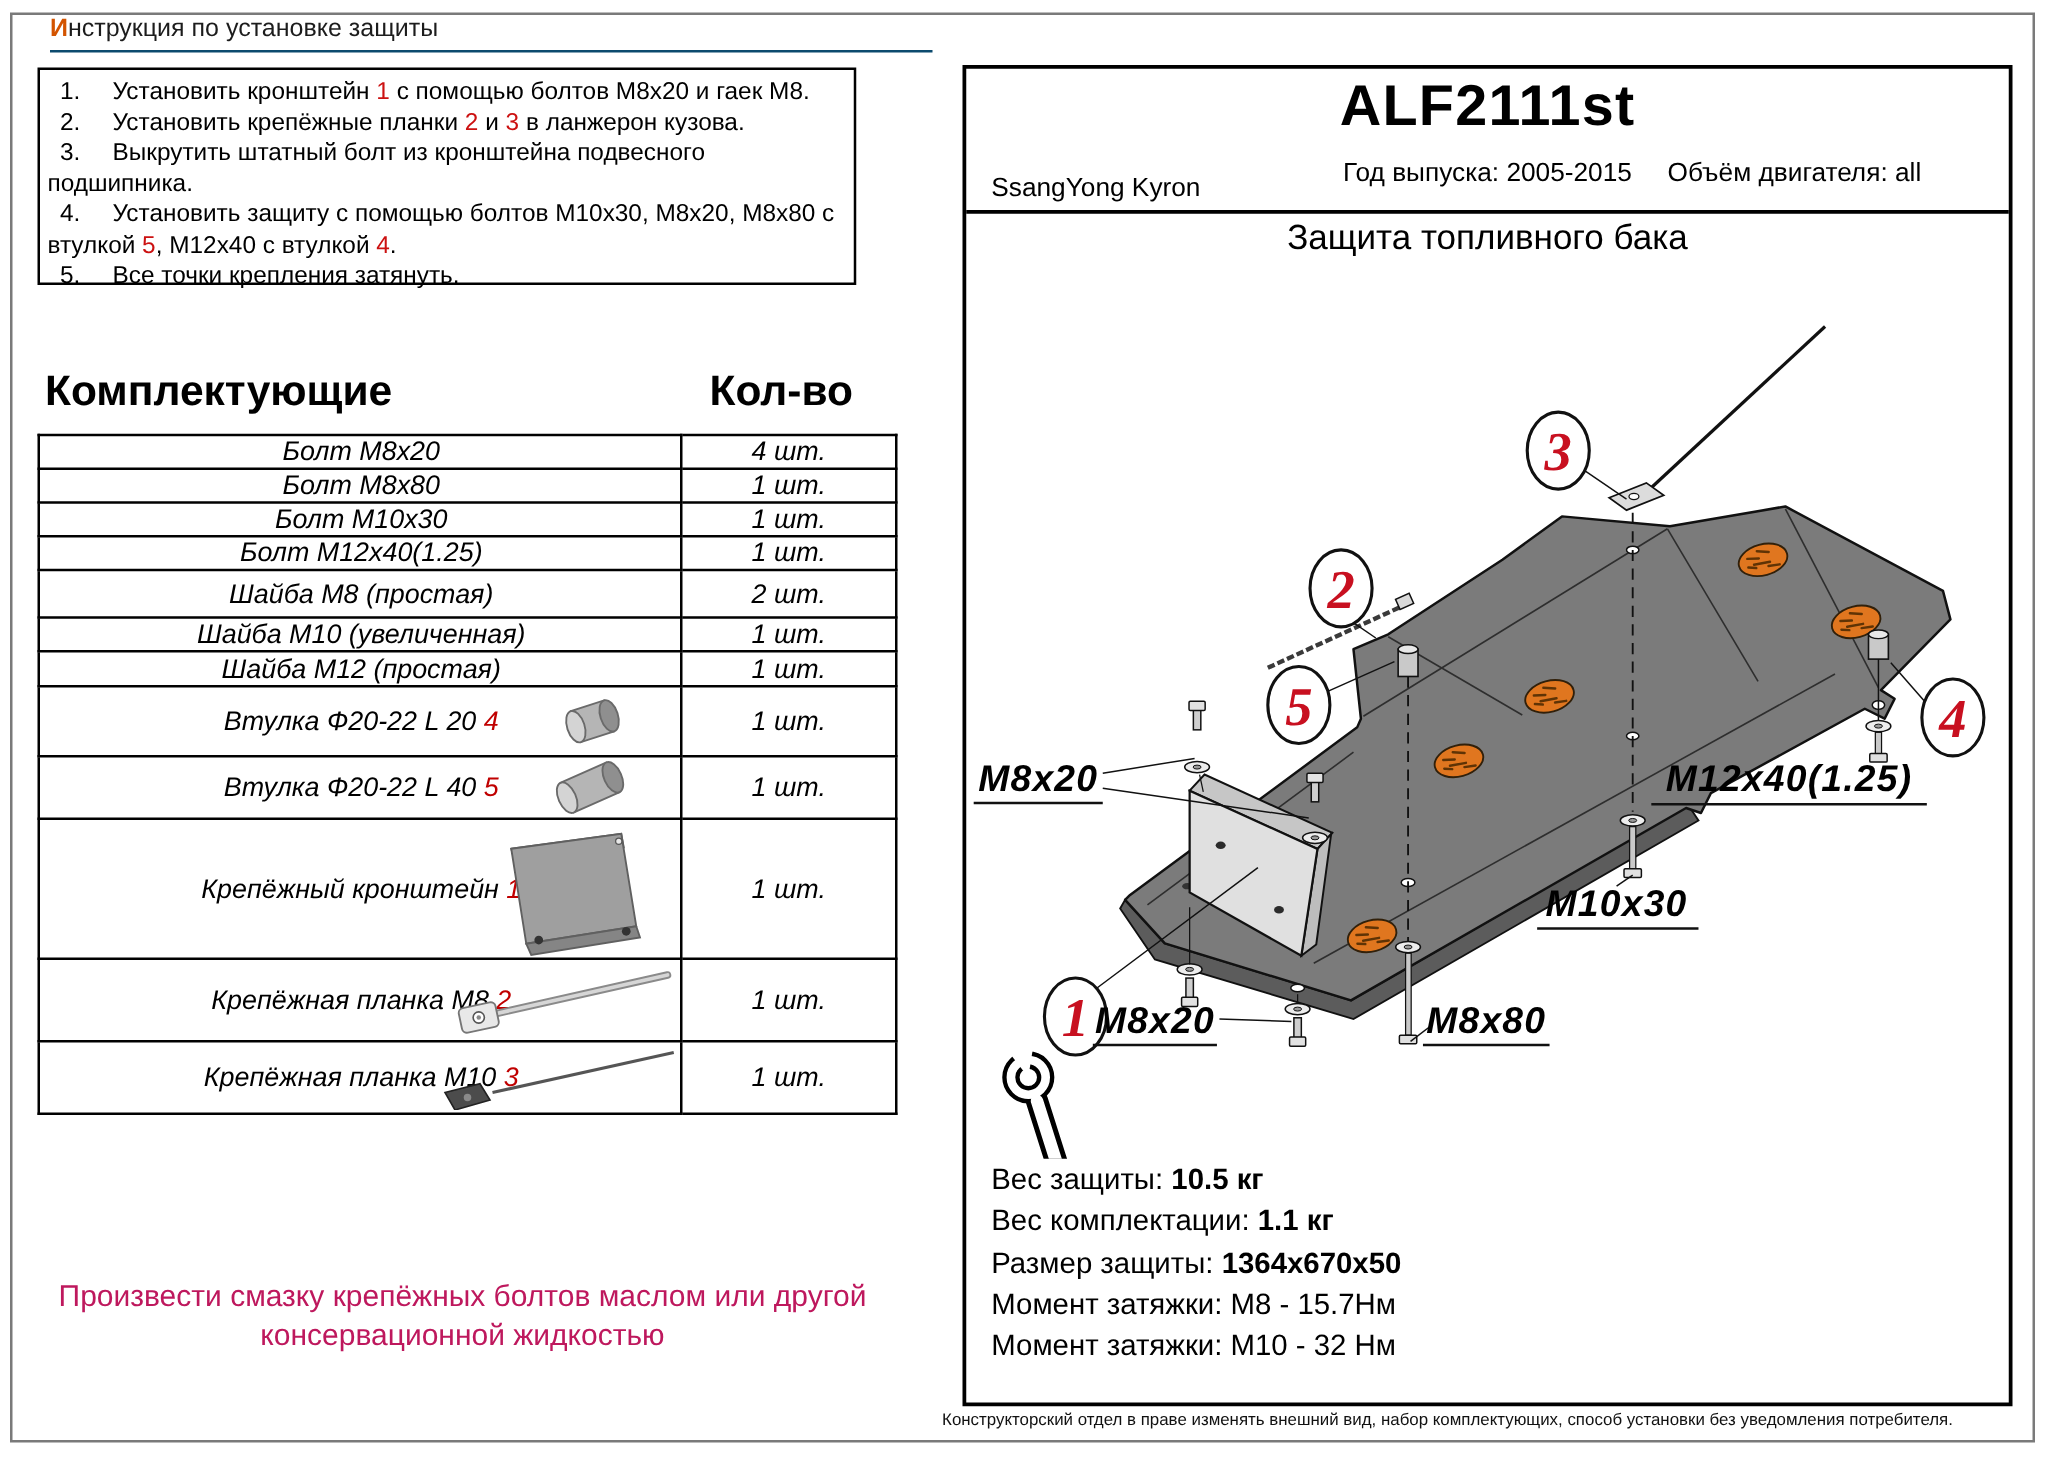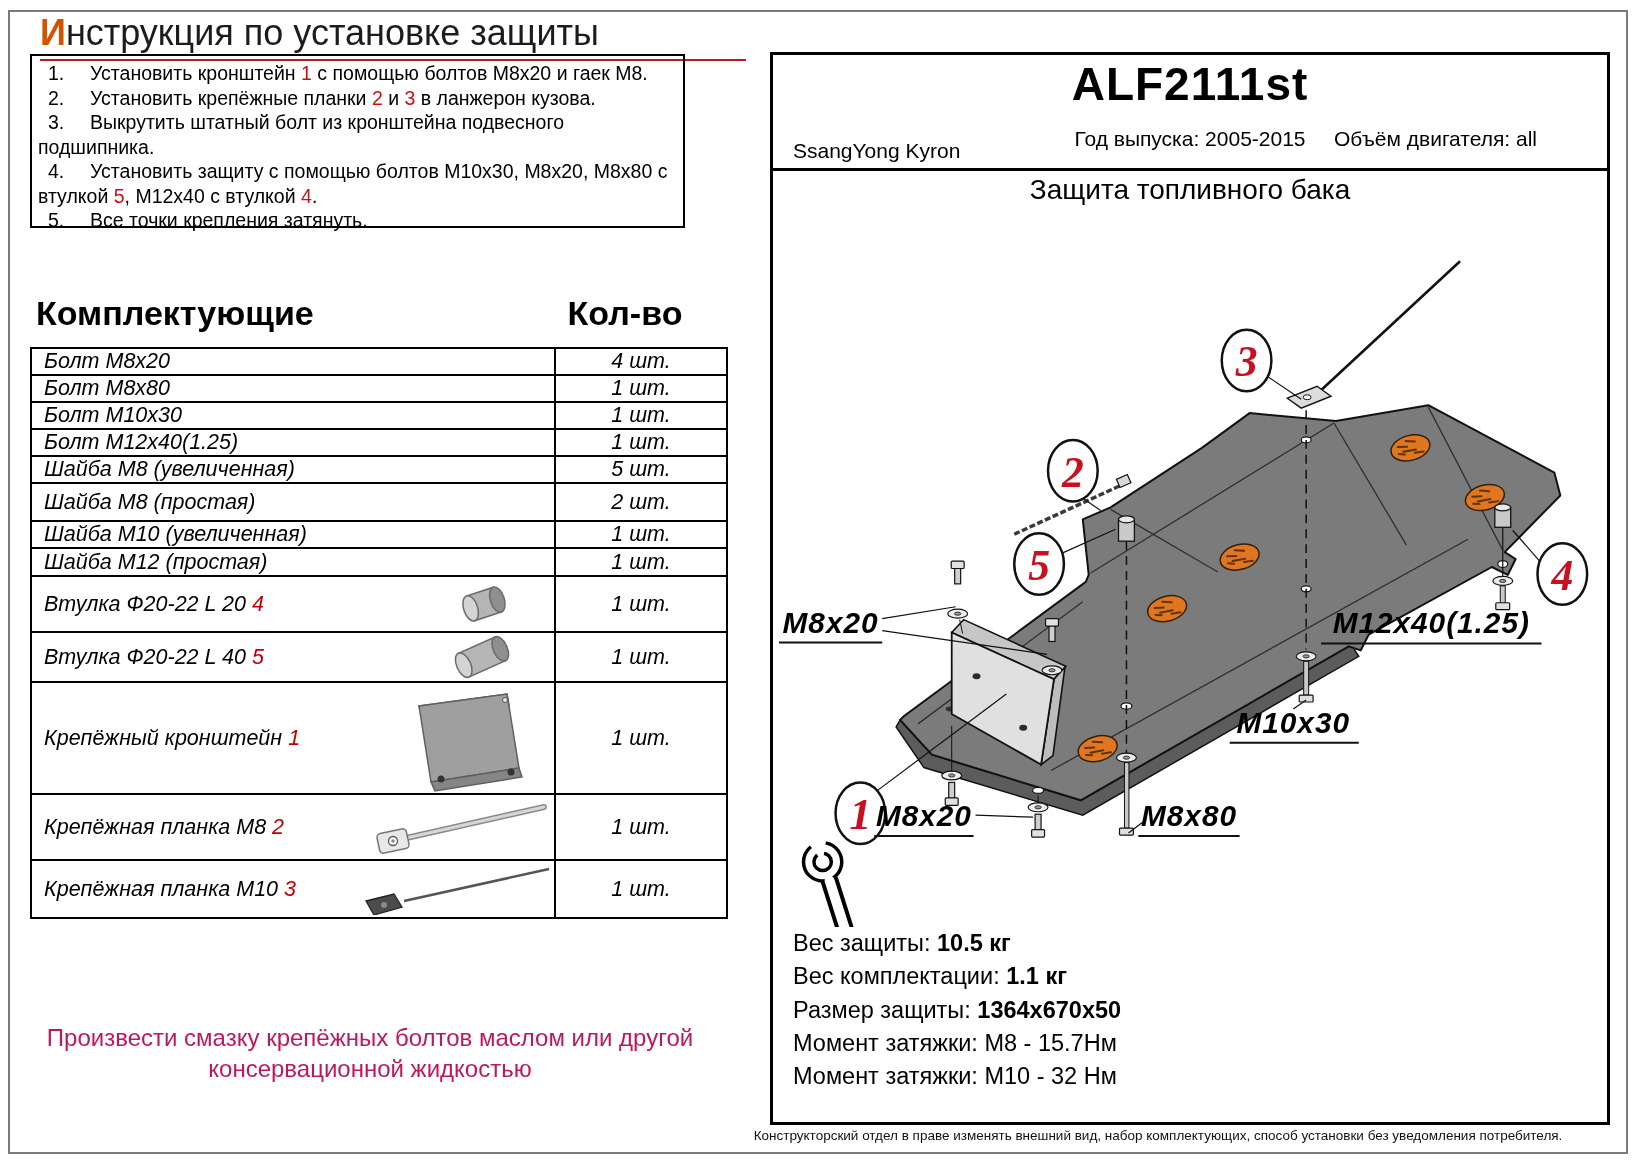--- a/index.html
+++ b/index.html
@@ -1,36 +1,36 @@
 <!DOCTYPE html>
 <html><head>
 <meta charset="utf-8">
 <style>
   html,body{margin:0;padding:0;background:#fff;}
   .page{position:relative;width:1642px;height:1168px;background:#fff;
         font-family:"Liberation Sans",sans-serif;color:#000;overflow:hidden;}
   .outer-frame{position:absolute;left:8px;top:10px;right:14px;bottom:14px;
         border:2px solid #7a7a7a;pointer-events:none;}
   
-  .doc-title{position:absolute;left:40px;top:12px;width:706px;font-size:36px;
-        color:#1c1c1c;border-bottom:2px solid #b91c1c;padding-bottom:5px;white-space:nowrap;}
+  .doc-title{position:absolute;left:40px;top:12px;width:706px;font-size:20px;
+        color:#1c1c1c;border-bottom:2px solid #0c4a6e;padding-bottom:5px;white-space:nowrap;}
   .doc-title .accent{font-weight:bold;}
   .instr-box{position:absolute;left:30px;top:54px;width:639px;height:160px;
         border:2.5px solid #000;padding:5px 6px;font-size:19.5px;line-height:1.26;}
   .instr-line{margin:0;}
   .instr-line .num{display:inline-block;min-width:42px;padding-left:10px;}
   .red{color:#cc1111;}
   .comp-head-left{position:absolute;left:36px;top:294px;font-size:34px;font-weight:bold;}
   .comp-head-right{position:absolute;left:540px;top:294px;width:170px;text-align:center;
         font-size:34px;font-weight:bold;}
   .comp-table{position:absolute;left:30px;top:347px;width:680px;border-collapse:collapse;
         table-layout:fixed;}
   .comp-table td{border:2.5px solid #000;font-style:italic;font-size:21.5px;
         vertical-align:middle;padding:0;}
-  .comp-table td.name-cell{width:510px;padding-left:12px;position:relative;overflow:visible;}
+  .comp-table td.name-cell{width:510px;padding-left:2px;position:relative;overflow:visible;text-align:center;}
   .comp-table td.qty-cell{width:170px;text-align:center;}
   .row-img{position:absolute;pointer-events:none;}
   .lube-note{position:absolute;left:30px;top:1022px;width:680px;text-align:center;
         font-size:24px;line-height:1.3;color:#be185d;}
   
   .panel{position:absolute;left:770px;top:52px;width:834px;height:1067px;
         border:3px solid #000;}
   .panel-head{position:relative;height:113px;border-bottom:3px solid #000;}
   .panel-code{position:absolute;top:2px;left:0;width:100%;text-align:center;
         font-size:46px;font-weight:bold;letter-spacing:1px;}
@@ -80,24 +80,20 @@
           <td class="qty-cell">1 шт.</td>
         </tr>
         <tr style="height: 27px;">
           <td class="name-cell"><span>Болт М10х30</span></td>
           <td class="qty-cell">1 шт.</td>
         </tr>
         <tr style="height: 27px;">
           <td class="name-cell"><span>Болт М12х40(1.25)</span></td>
           <td class="qty-cell">1 шт.</td>
         </tr>
-        <tr style="height: 27px;">
-          <td class="name-cell"><span>Шайба М8 (увеличенная)</span></td>
-          <td class="qty-cell">5 шт.</td>
-        </tr>
         <tr style="height: 38px; border-radius: 10px;">
           <td class="name-cell"><span>Шайба М8 (простая)</span></td>
           <td class="qty-cell">2 шт.</td>
         </tr>
         <tr style="height: 27px;">
           <td class="name-cell"><span>Шайба М10 (увеличенная)</span></td>
           <td class="qty-cell">1 шт.</td>
         </tr>
         <tr style="height: 28px;">
           <td class="name-cell"><span>Шайба М12 (простая)</span></td>

